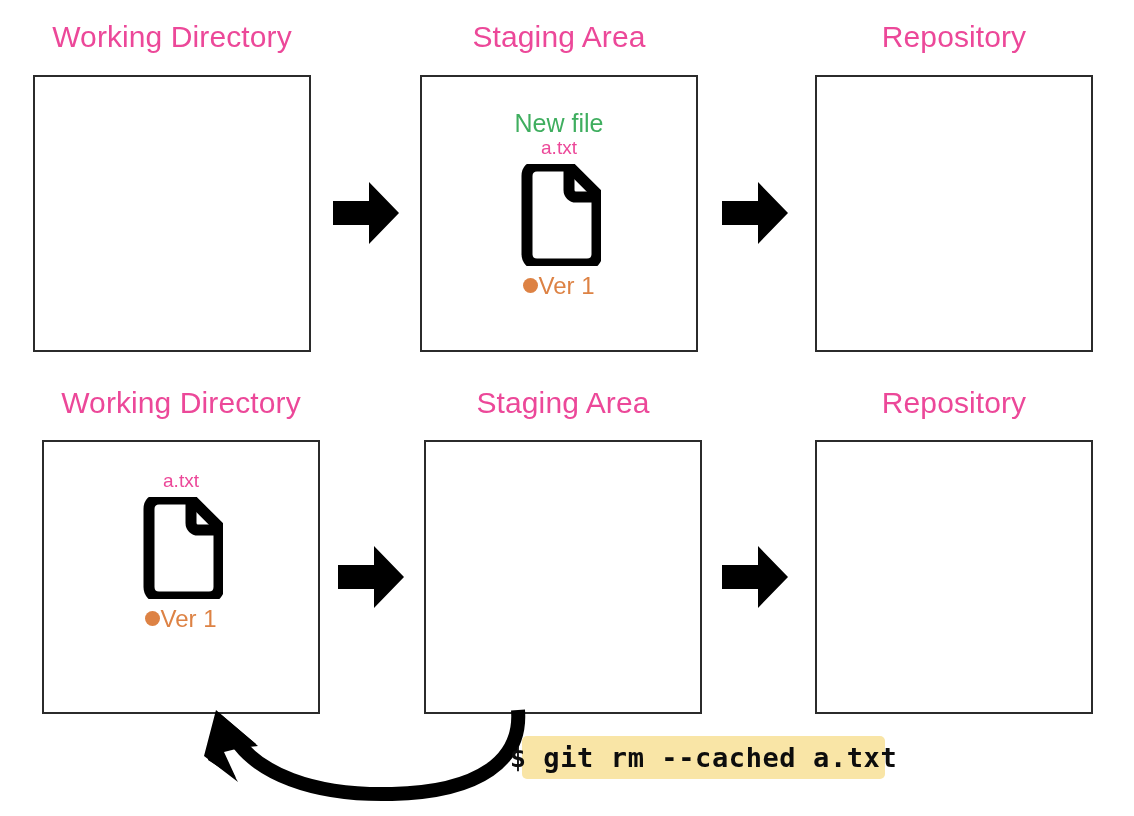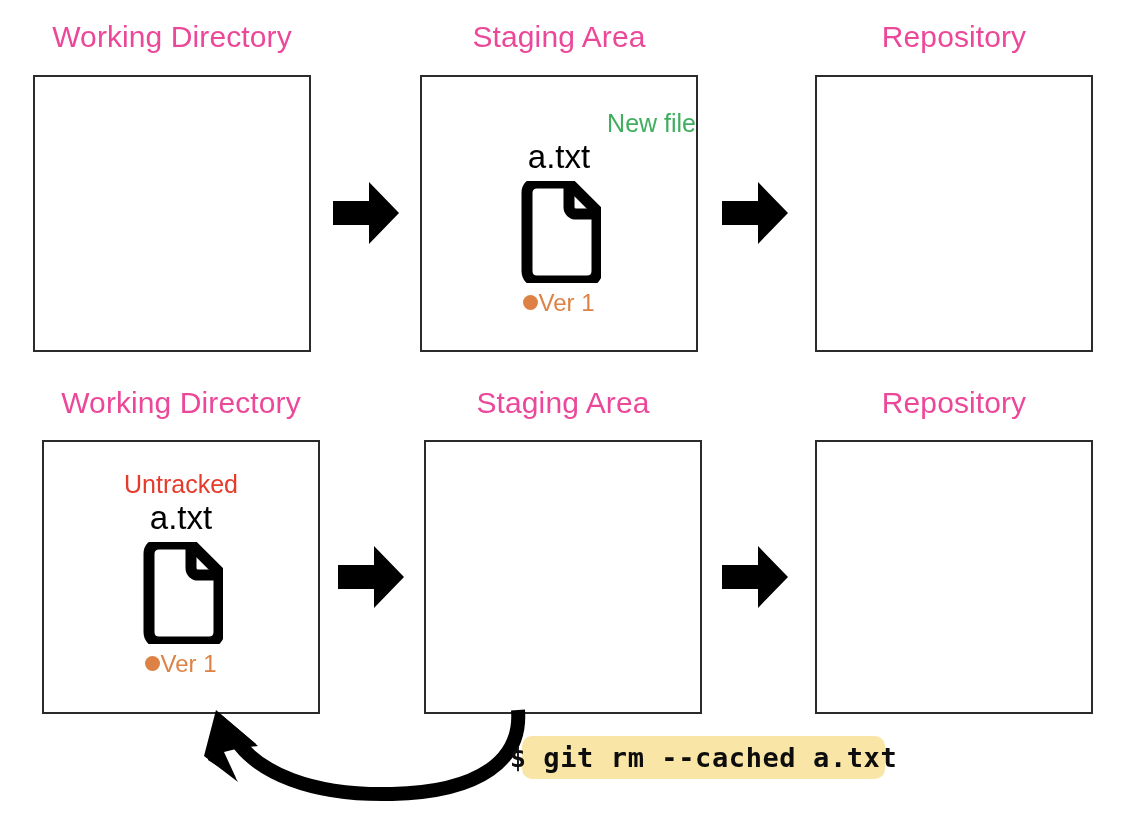--- a/index.html
+++ b/index.html
@@ -42,23 +42,23 @@
     right: 0;
     text-align: center;
   }
   .status-label {
     font-size: 25px;
     font-weight: 500;
     line-height: 1.12;
     white-space: nowrap;
   }
   .file-name {
-    font-size: 33px;
+    font-size: 19px;
     font-weight: 400;
-    color: #000000;
+    color: #ec4899;
     line-height: 1.2;
     white-space: nowrap;
   }
   .doc-icon-wrap {
     margin-top: 6px;
     height: 102px;
     display: flex;
     align-items: center;
     justify-content: center;
   }
@@ -122,21 +122,21 @@
   <span>Staging Area</span>
 </div>
 <div class="col-title" style="left:815px; top:22px; width:278px;">
   <span>Repository</span>
 </div>
 
 <div class="area-box" style="left:33px; top:75px; width:278px; height:277px;"></div>
 
 <div class="area-box" style="left:420px; top:75px; width:278px; height:277px;">
   <div class="file-card" style="top:32px;">
-    <div class="status-label" style="color:#3FAE5F;text-align:right;">New file</div>
+    <div class="status-label" style="color:#3FAE5F;">New file</div>
     <div class="file-name">a.txt</div>
     <div class="doc-icon-wrap">
       <span>
         <svg width="84" height="102" viewBox="0 0 84 102" fill="none" xmlns="http://www.w3.org/2000/svg">
           <path d="M10 12 C10 6 14 2 20 2 L52 2 L80 30 L80 90 C80 96 76 100 70 100 L20 100 C14 100 10 96 10 90 Z" stroke="#000000" stroke-width="11" stroke-linejoin="round" fill="none"></path>
           <path d="M52 3 L52 26 C52 30 55 33 59 33 L79 33" stroke="#000000" stroke-width="11" stroke-linejoin="round" stroke-linecap="round" fill="none"></path>
         </svg>
       </span>
     </div>
     <div class="ver-row">
@@ -164,21 +164,20 @@
 </div>
 <div class="col-title" style="left:424px; top:388px; width:278px;">
   <span>Staging Area</span>
 </div>
 <div class="col-title" style="left:815px; top:388px; width:278px;">
   <span>Repository</span>
 </div>
 
 <div class="area-box" style="left:42px; top:440px; width:278px; height:274px;">
   <div class="file-card" style="top:28px;">
-    <div class="status-label" style="color:#E63A2B;">Untracked</div>
     <div class="file-name">a.txt</div>
     <div class="doc-icon-wrap">
       <span>
         <svg width="84" height="102" viewBox="0 0 84 102" fill="none" xmlns="http://www.w3.org/2000/svg">
           <path d="M10 12 C10 6 14 2 20 2 L52 2 L80 30 L80 90 C80 96 76 100 70 100 L20 100 C14 100 10 96 10 90 Z" stroke="#000000" stroke-width="11" stroke-linejoin="round" fill="none"></path>
           <path d="M52 3 L52 26 C52 30 55 33 59 33 L79 33" stroke="#000000" stroke-width="11" stroke-linejoin="round" stroke-linecap="round" fill="none"></path>
         </svg>
       </span>
     </div>
     <div class="ver-row">
@@ -204,15 +203,15 @@
 </div>
 
 <div class="curve-arrow">
   <svg width="420" height="116" viewBox="0 0 420 116" xmlns="http://www.w3.org/2000/svg">
     <path d="M338 10 C342 60 300 92 212 94 C130 96 78 72 56 40" stroke="#000000" stroke-width="14" fill="none" stroke-linecap="butt"></path>
     <polygon points="38 12 76 44 44 52 56 78 28 60" fill="#000000"></polygon>
     <polygon points="36 10 78 46 40 50 58 82 24 56" fill="#000000"></polygon>
   </svg>
 </div>
 
-<div class="cmd-badge" style="left:522px; top:736px; width:363px; height:43px;border-radius:10px;">
+<div class="cmd-badge" style="left:522px; top:736px; width:363px; height:43px;">
   <span>$ git rm --cached a.txt</span>
 </div>
 
 </body></html>

